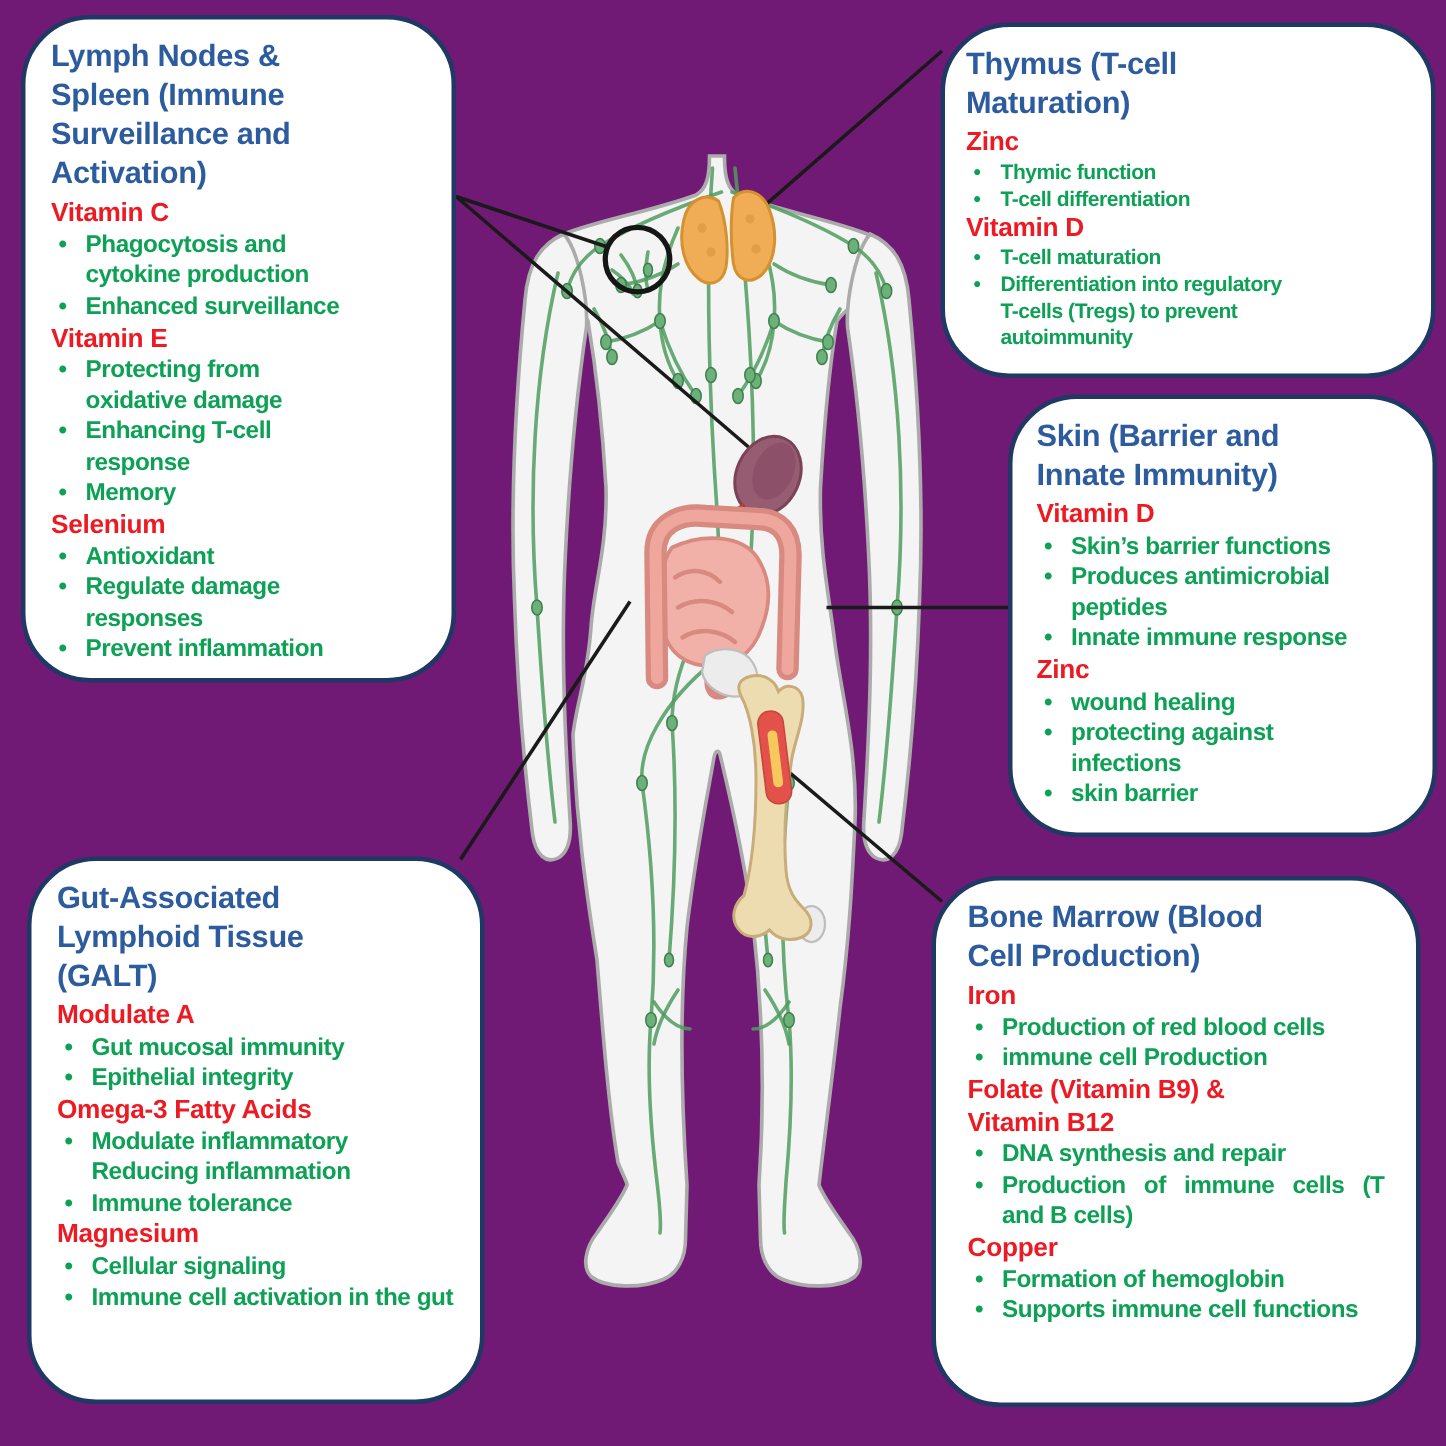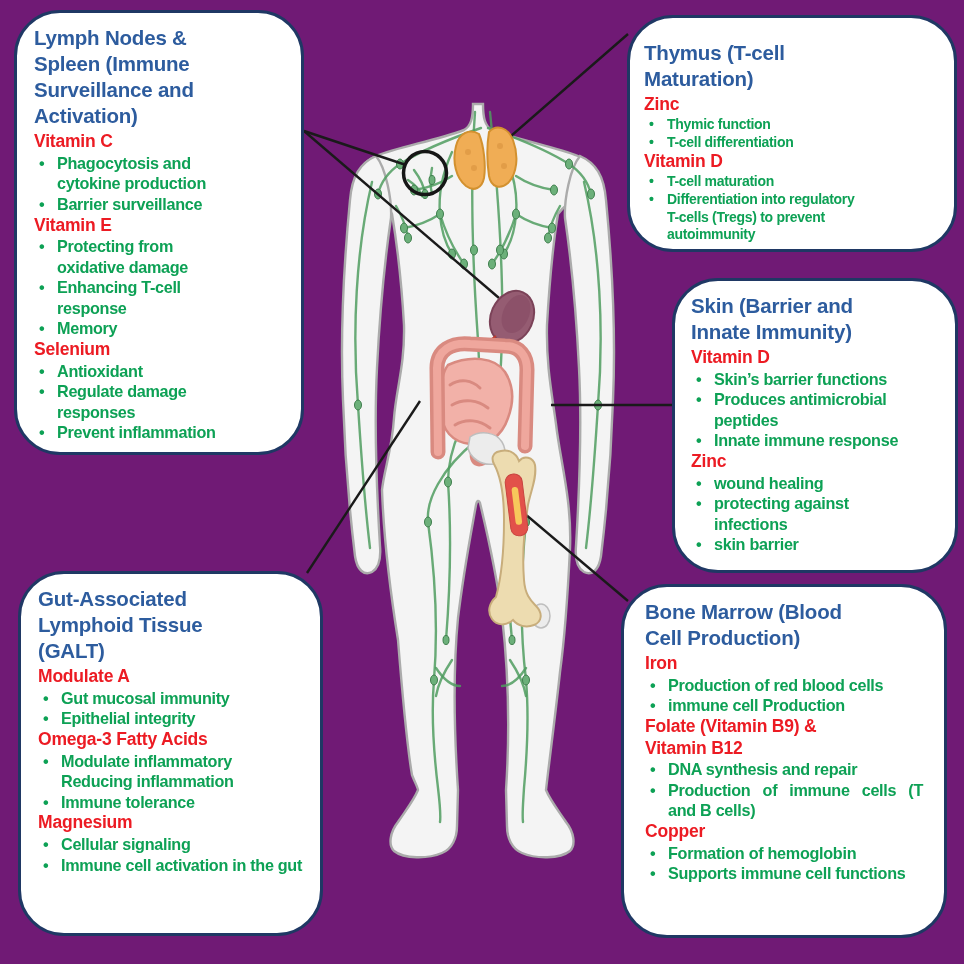--- a/index.html
+++ b/index.html
@@ -198,60 +198,60 @@
   <div class="callout" style="left:14px;top:10px;width:290px;height:445px;">
     <h2 class="title">Lymph Nodes &amp;
 Spleen (Immune
 Surveillance and
 Activation)</h2>
     <div>
         <div class="nutrient">Vitamin C</div>
         <ul class="bullets">
           <li>Phagocytosis and
 cytokine production</li>
-          <li>Barrier surveillance</li>
+          <li>Enhanced surveillance</li>
         </ul>
         <div class="nutrient">Vitamin E</div>
         <ul class="bullets">
           <li>Protecting from
 oxidative damage</li>
           <li>Enhancing T-cell
 response</li>
           <li>Memory</li>
         </ul>
         <div class="nutrient">Selenium</div>
         <ul class="bullets">
           <li>Antioxidant</li>
           <li>Regulate damage
 responses</li>
           <li>Prevent inflammation</li>
         </ul>
       </div>
   </div>
 
-  <div class="callout b2" style="left:627px;top:15px;width:330px;height:237px;padding:22px 14px;">
+  <div class="callout b2" style="left:627px;top:15px;width:330px;height:237px;padding:12px 14px;">
     <h2 class="title">Thymus (T-cell
 Maturation)</h2>
     <div>
         <div class="nutrient">Zinc</div>
         <ul class="bullets">
           <li>Thymic function</li>
           <li>T-cell differentiation</li>
         </ul>
         <div class="nutrient">Vitamin D</div>
         <ul class="bullets">
           <li>T-cell maturation</li>
           <li>Differentiation into regulatory
 T-cells (Tregs) to prevent
 autoimmunity</li>
         </ul>
       </div>
   </div>
 
-  <div class="callout" style="left:672px;top:263px;width:286px;height:295px;padding:12px 16px;margin-top:15px;">
+  <div class="callout" style="left:672px;top:263px;width:286px;height:295px;padding:12px 16px;">
     <h2 class="title">Skin (Barrier and
 Innate Immunity)</h2>
     <div>
         <div class="nutrient">Vitamin D</div>
         <ul class="bullets">
           <li>Skin’s barrier functions</li>
           <li>Produces antimicrobial
 peptides</li>
           <li>Innate immune response</li>
         </ul>

